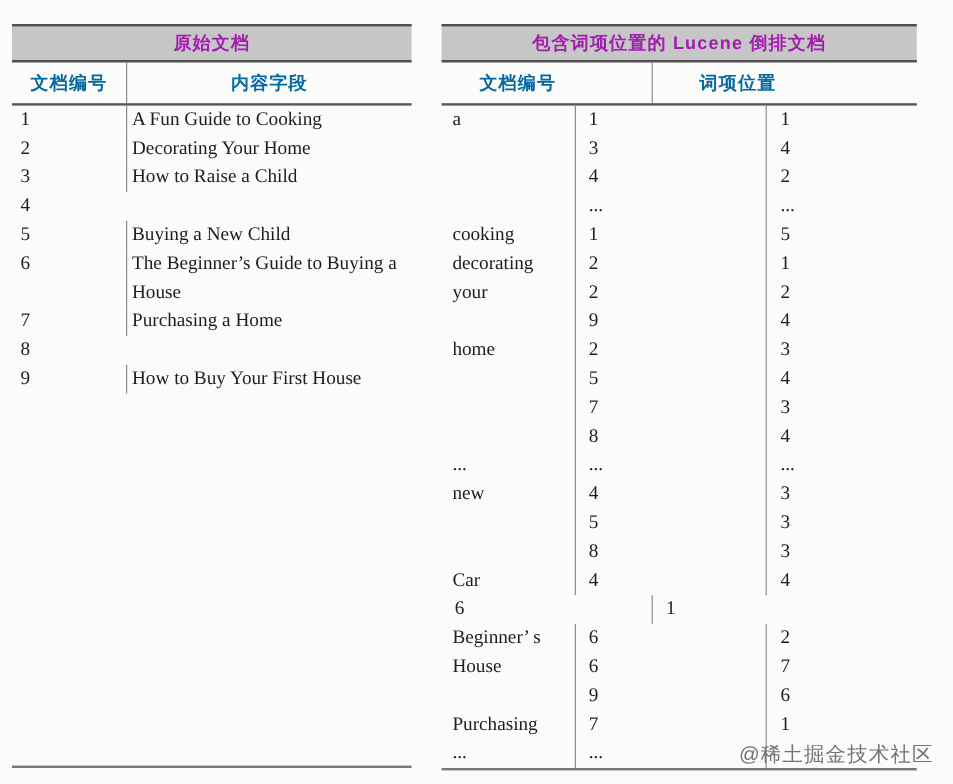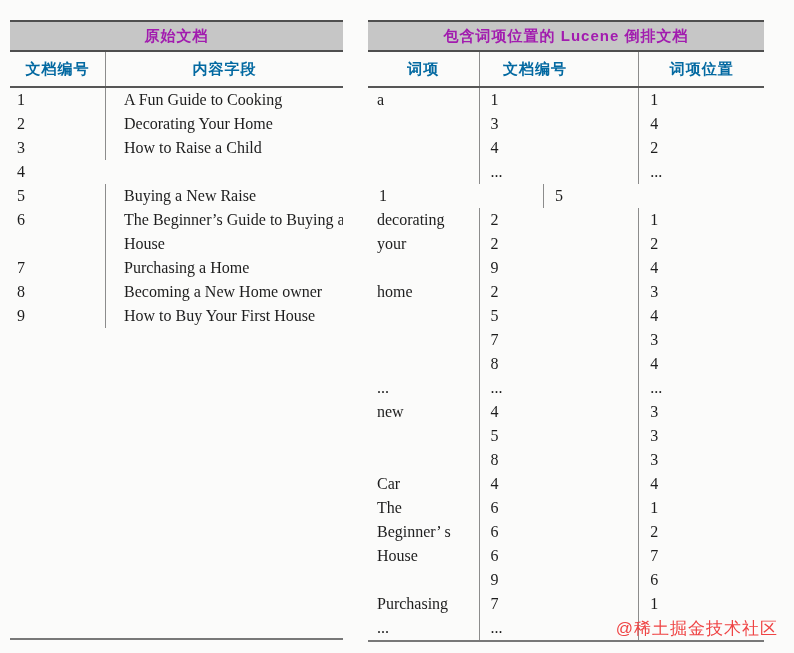--- a/index.html
+++ b/index.html
@@ -42,37 +42,37 @@
     font-size:16px; line-height:24px;
     white-space:nowrap; overflow:hidden;
   }
   .cell { height:100%; }
   .cell + .cell { border-left:1px solid #8c8c8c; }
 
   
   .tbl-left .c0 { width:95px; }
   .tbl-left .c1 { width:238px; }
   .tbl-left .tbl-body .c0 { padding-left:7px; }
-  .tbl-left .tbl-body .c1 { padding-left:18px; }
+  .tbl-left .tbl-body .c1 { padding-left:4px; }
   .tbl-left .tbl-body { height:552px; }
 
   
   .tbl-right .c0 { width:126px; }
   .tbl-right .c1 { width:127px; }
   .tbl-right .c2 { width:143px;margin-left:48px; }
   .tbl-right .tbl-body .c0 { padding-left:9px; }
   .tbl-right .tbl-body .c1 { padding-left:11px; }
   .tbl-right .tbl-body .c2 { padding-left:11px; }
 
   .watermark {
     position:absolute;
     right:16px; top:617px;
     font-family:"Liberation Sans", sans-serif;
     font-size:17px;
-    color:#ef4444;
+    color:#737373;
     letter-spacing:1px;
     pointer-events:none;
   }
 </style>
 </head>
 <body>
 
 <div class="tbl tbl-left">
   <div class="tbl-title">原始文档</div>
   <div class="tbl-head">
@@ -90,49 +90,47 @@
       </div>
       <div class="row">
         <div class="cell c0">3</div>
         <div class="cell c1">How to Raise a Child</div>
       </div>
       <div class="row">
         <div class="cell c0">4</div>
       </div>
       <div class="row">
         <div class="cell c0">5</div>
-        <div class="cell c1">Buying a New Raise</div>
+        <div class="cell c1">Buying a New Child</div>
       </div>
       <div class="row">
         <div class="cell c0">6</div>
         <div class="cell c1">The Beginner’s Guide to Buying a</div>
       </div>
       <div class="row">
         <div class="cell c0"></div>
         <div class="cell c1">House</div>
       </div>
       <div class="row">
         <div class="cell c0">7</div>
         <div class="cell c1">Purchasing a Home</div>
       </div>
       <div class="row">
         <div class="cell c0">8</div>
-        <div class="cell c1">Becoming a New Home owner</div>
       </div>
       <div class="row">
         <div class="cell c0">9</div>
         <div class="cell c1">How to Buy Your First House</div>
       </div>
     </div>
 </div>
 
 <div class="tbl tbl-right">
   <div class="tbl-title">包含词项位置的 Lucene 倒排文档</div>
   <div class="tbl-head">
-    <div class="cell c0">词项</div>
     <div class="cell c1">文档编号</div>
     <div class="cell c2">词项位置</div>
   </div>
   <div class="tbl-body">
       <div class="row">
         <div class="cell c0">a</div>
         <div class="cell c1">1</div>
         <div class="cell c2">1</div>
       </div>
       <div class="row">
@@ -144,20 +142,21 @@
         <div class="cell c0"></div>
         <div class="cell c1">4</div>
         <div class="cell c2">2</div>
       </div>
       <div class="row">
         <div class="cell c0"></div>
         <div class="cell c1">...</div>
         <div class="cell c2">...</div>
       </div>
       <div class="row">
+        <div class="cell c0">cooking</div>
         <div class="cell c1">1</div>
         <div class="cell c2">5</div>
       </div>
       <div class="row">
         <div class="cell c0">decorating</div>
         <div class="cell c1">2</div>
         <div class="cell c2">1</div>
       </div>
       <div class="row">
         <div class="cell c0">your</div>
@@ -208,21 +207,20 @@
         <div class="cell c0"></div>
         <div class="cell c1">8</div>
         <div class="cell c2">3</div>
       </div>
       <div class="row">
         <div class="cell c0">Car</div>
         <div class="cell c1">4</div>
         <div class="cell c2">4</div>
       </div>
       <div class="row">
-        <div class="cell c0">The</div>
         <div class="cell c1">6</div>
         <div class="cell c2">1</div>
       </div>
       <div class="row">
         <div class="cell c0">Beginner’ s</div>
         <div class="cell c1">6</div>
         <div class="cell c2">2</div>
       </div>
       <div class="row">
         <div class="cell c0">House</div>

